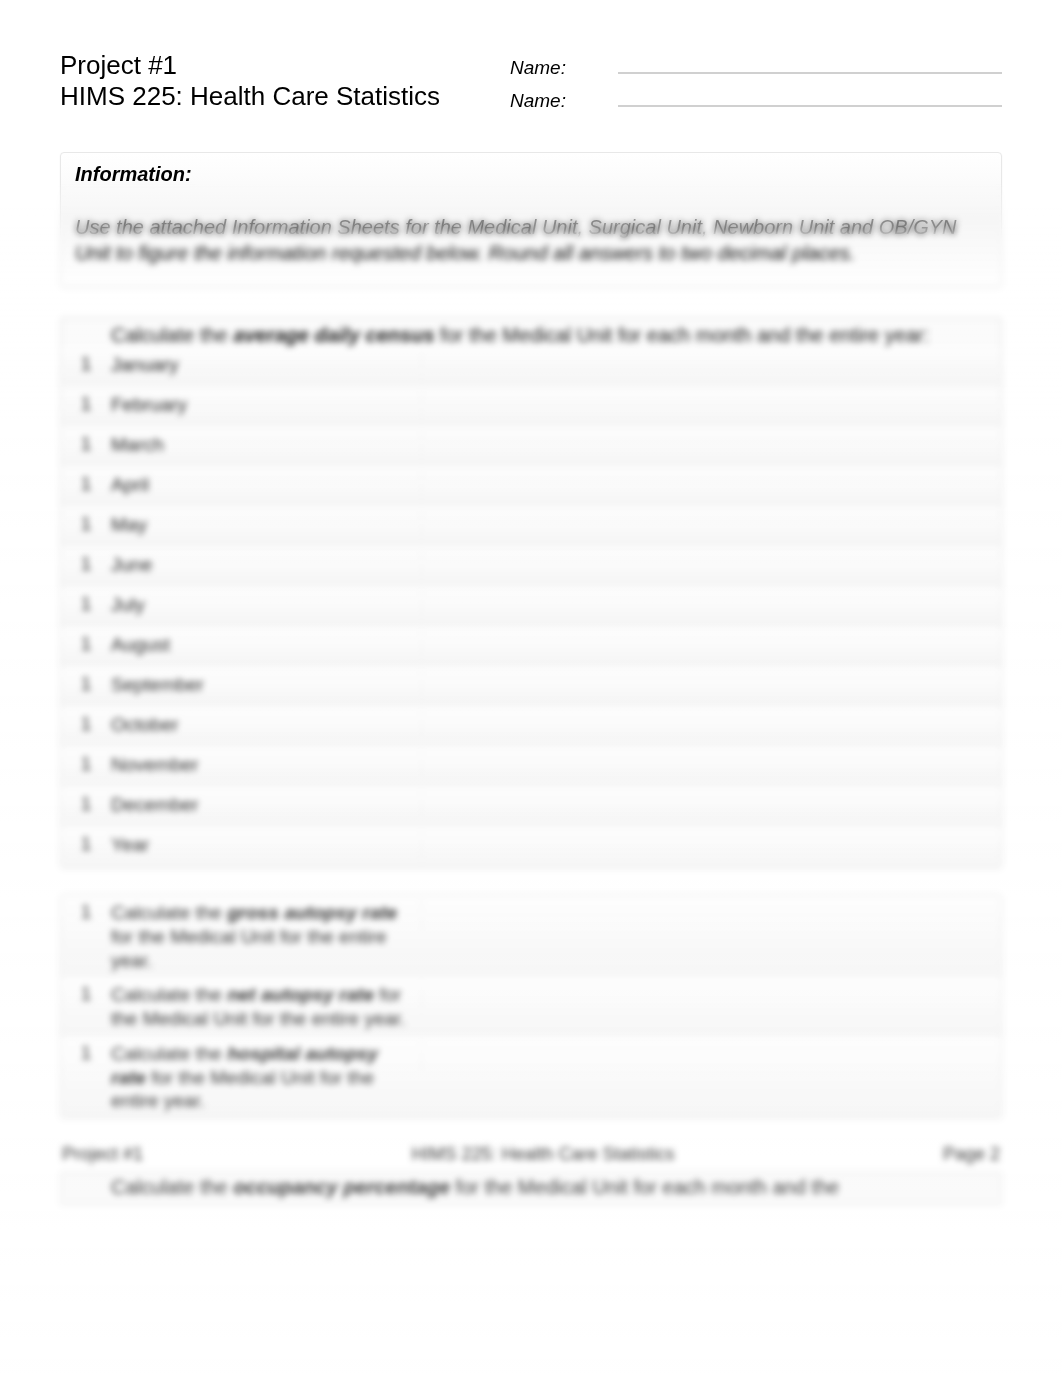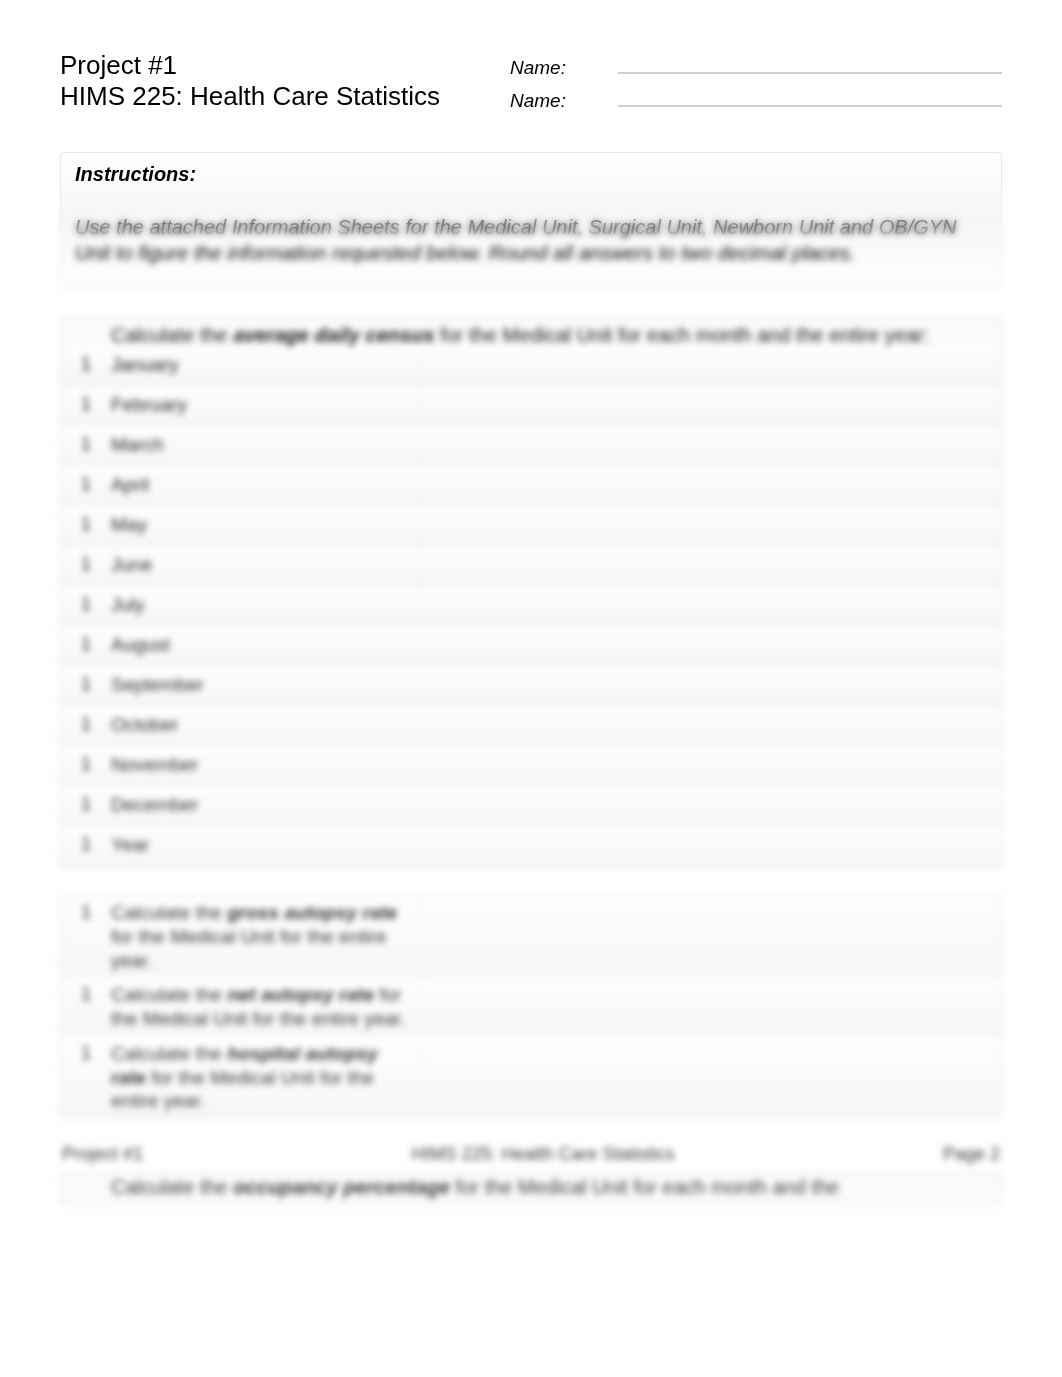--- a/index.html
+++ b/index.html
@@ -179,21 +179,21 @@
         <span class="hfield"></span>
       </div>
       <div class="hrow">
         <span class="hlabel">Name:</span>
         <span class="hfield"></span>
       </div>
     </div>
   </div>
 
   <div class="instructions-block">
-    <div class="instructions-title">Instructions:</div>
+    <div class="instructions-title">Information:</div>
     <div class="instructions-body">Use the attached Information Sheets for the Medical Unit, Surgical Unit, Newborn Unit and OB/GYN Unit to figure the information requested below.  Round all answers to two decimal places.</div>
   </div>
 
   <div class="section-block">
     <div class="section-prompt">
       <div class="numcol"></div>
       <div class="promptcell">
         <span>Calculate the </span><span class="bi">average daily census</span><span> for the Medical Unit for each month and the entire year:</span>
       </div>
     </div>

